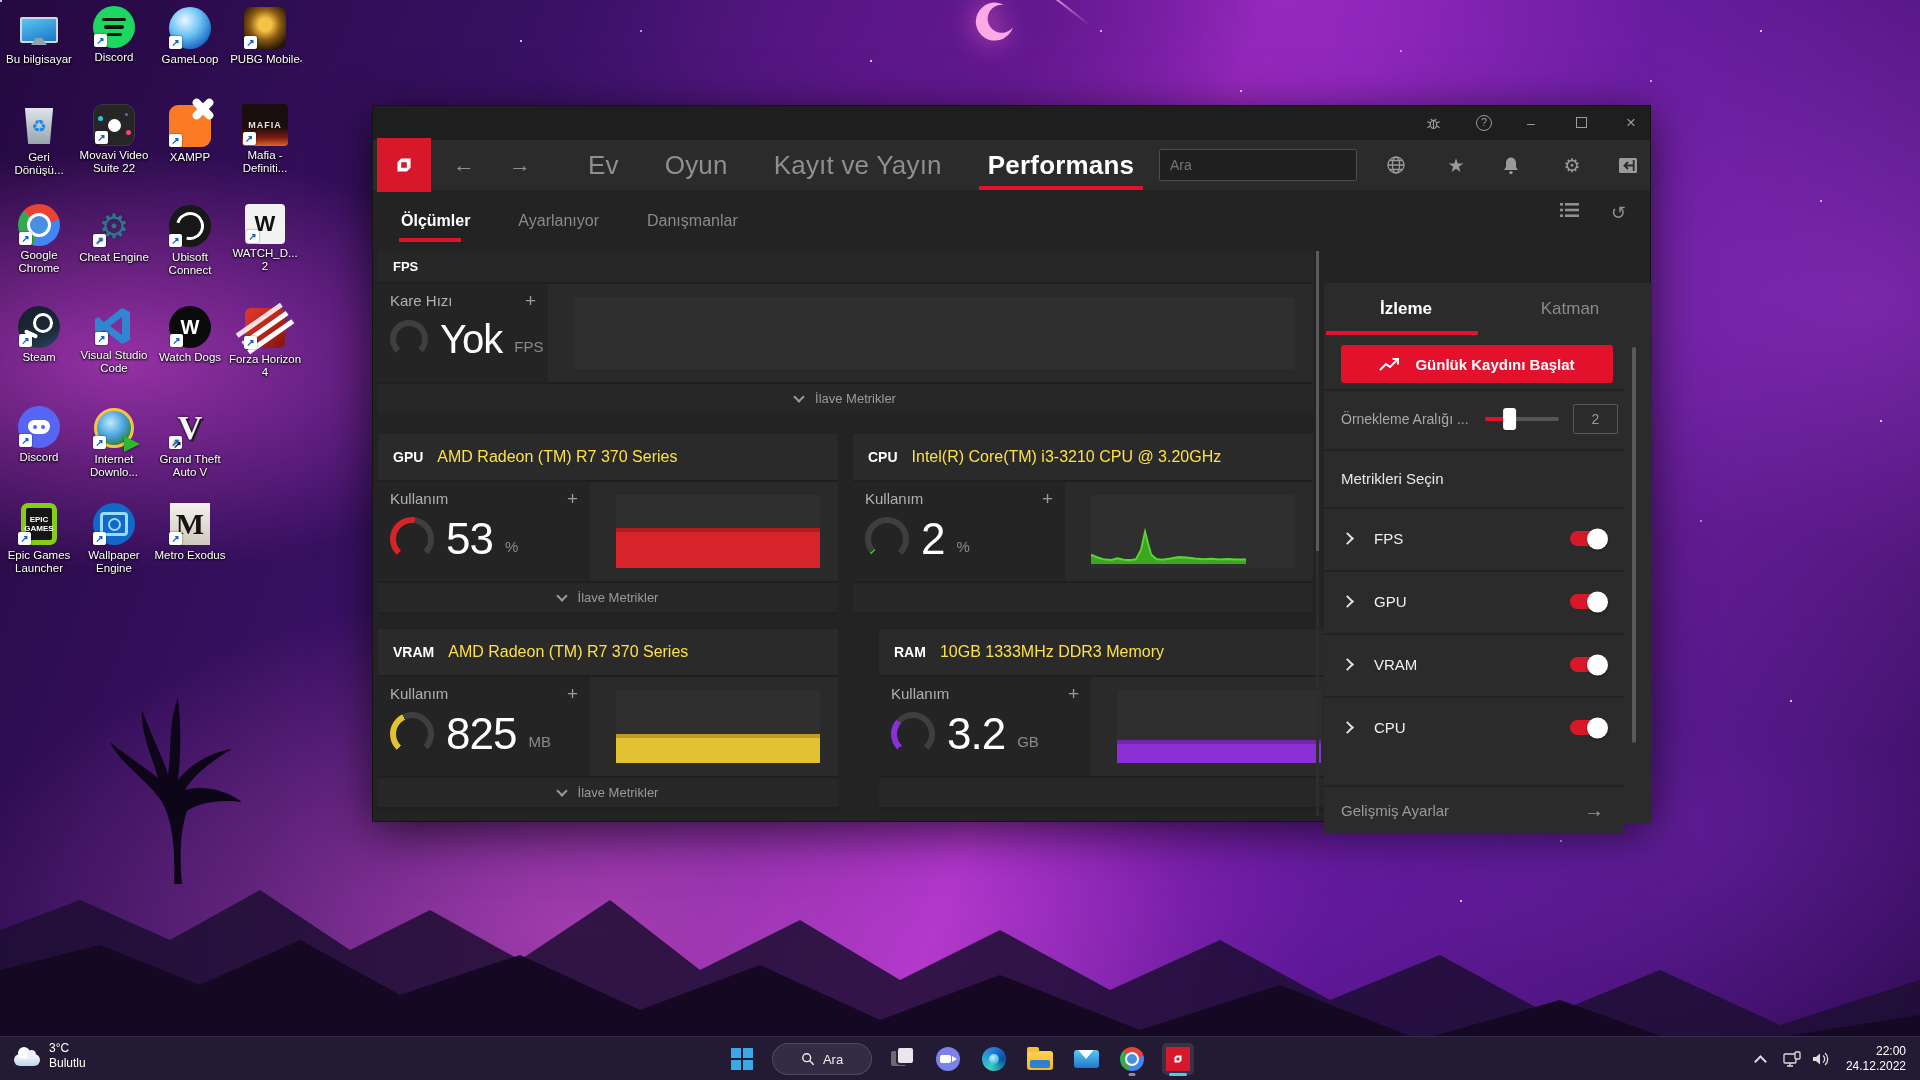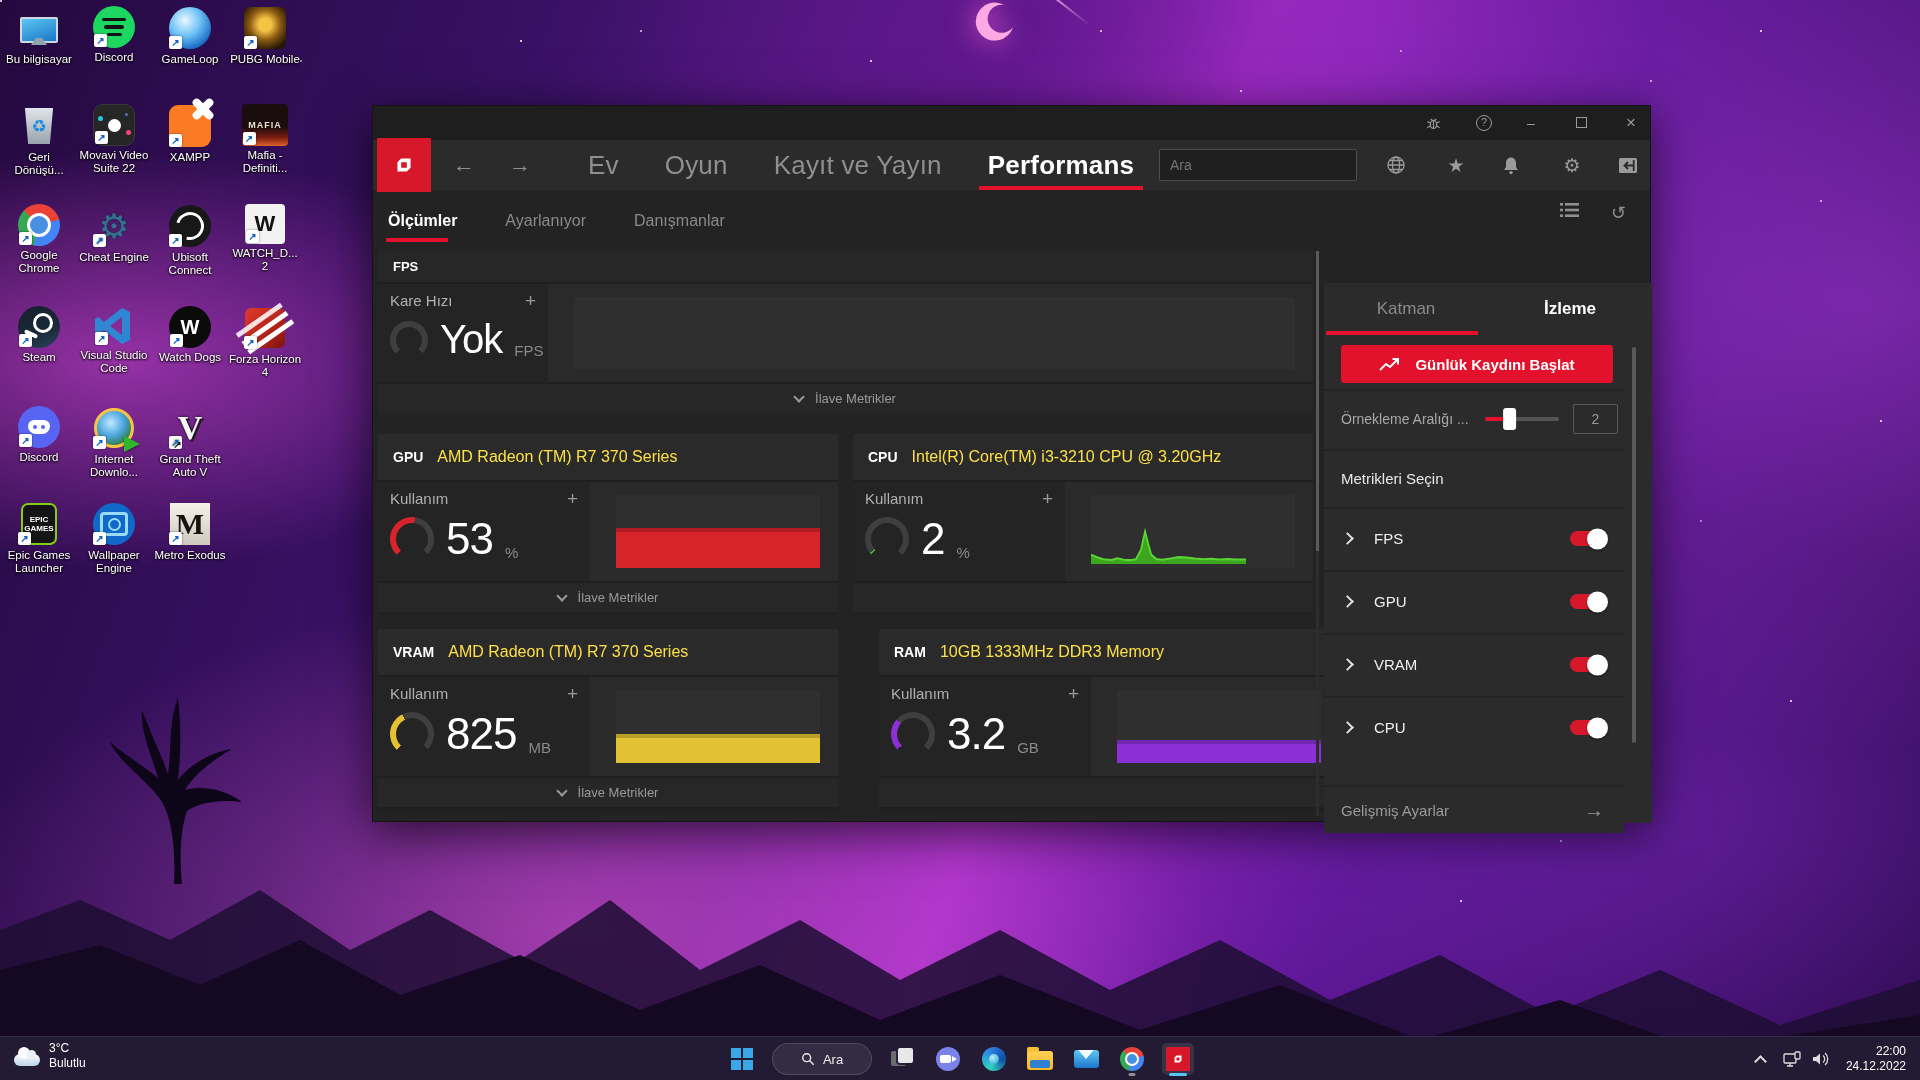--- a/index.html
+++ b/index.html
@@ -61,21 +61,21 @@
   .ic-vscode { width:40px; height:40px; }
   .ic-wdogs { width:42px; height:42px; border-radius:50%; background:#0b0b0b; color:#fff; font-weight:bold; font-size:20px; }
   .ic-forza { width:40px; height:40px; border-radius:6px; background:linear-gradient(135deg,#e03a2f,#b02318 60%,#7d150e); overflow:hidden; }
   .ic-forza::before { content:""; position:absolute; width:54px; height:5px; background:#fff; transform:rotate(-35deg); box-shadow:0 10px 0 #fff, 0 -10px 0 rgba(255,255,255,.85); }
   .ic-discord { width:42px; height:42px; border-radius:50%; background:#5865f2; }
   .ic-discord::before { content:""; width:22px; height:14px; background:#fff; border-radius:7px 7px 9px 9px; }
   .ic-discord::after { content:""; position:absolute; width:4px; height:4px; border-radius:50%; background:#5865f2; box-shadow:8px 0 0 #5865f2; left:15px; top:19px; }
   .ic-idm { width:40px; height:40px; border-radius:50%; background:radial-gradient(circle at 40% 35%,#bfe9ff,#4aa3df 45%,#2e7d32 80%); border:3px solid #f6c344; }
   .ic-idm::after { content:""; position:absolute; right:-4px; bottom:-2px; width:0; height:0; border-left:16px solid #2eb82e; border-top:8px solid transparent; border-bottom:8px solid transparent; filter:drop-shadow(0 1px 1px rgba(0,0,0,.5)); }
   .ic-gta { color:#f5f5f5; font-size:34px; font-weight:bold; font-family:"Liberation Serif",serif; text-shadow:0 0 3px #000,2px 2px 0 #222; }
-  .ic-epic { width:36px; height:42px; border-radius:7px; background:#151515; border:2px solid #84cc16; color:#fff; font-size:8px; font-weight:bold; text-align:center; line-height:9px; }
+  .ic-epic { width:36px; height:42px; border-radius:7px; background:#151515; border:5px solid #84cc16; color:#fff; font-size:8px; font-weight:bold; text-align:center; line-height:9px; }
   .ic-wpe { width:42px; height:42px; border-radius:50%; background:#1068c9; }
   .ic-wpe::before { content:""; width:22px; height:18px; border:3px solid #9adcf7; border-radius:4px; }
   .ic-wpe::after { content:""; position:absolute; width:9px; height:9px; border:2.5px solid #9adcf7; border-radius:50%; background:#1068c9; }
   .ic-metro { width:40px; height:42px; background:linear-gradient(#f4f1ea,#cfc9bd); color:#161310; font-size:30px; font-weight:bold; font-family:"Liberation Serif",serif; }
   
   .win { position:absolute; left:372px; top:105px; width:1279px; height:717px; background:#232323; box-shadow:0 10px 45px rgba(0,0,0,.65); border:1px solid #141414; color:#cfcfcf; }
   .titlebar { position:absolute; left:0; top:0; width:100%; height:34px; background:#1e1e1e; }
   .tb-icons { position:absolute; right:8px; top:0; height:34px; display:flex; align-items:center; gap:28px; color:#9a9a9a; }
   .tb-ic { width:22px; text-align:center; font-size:14px; cursor:pointer; }
   .tb-max { width:11px; height:11px; border:1.5px solid #9a9a9a; display:inline-block; }
@@ -87,34 +87,34 @@
   .nav-tab { color:#8f8f8f; font-size:26px; padding:0 23px; height:50px; display:flex; align-items:center; position:relative; cursor:pointer; letter-spacing:.2px; }
   .nav-tab.active { color:#fff; font-weight:bold; }
   .nav-tab.active::after { content:""; position:absolute; left:14px; right:14px; bottom:0; height:4px; background:#e4112d; }
   .searchbox { position:absolute; left:786px; top:9px; width:198px; height:32px; background:#1f1f1f; border:1px solid #4d4d4d; border-radius:2px; display:flex; align-items:center; }
   .searchbox input { flex:1; background:transparent; border:none; outline:none; color:#bbb; font-size:14px; padding:0 10px; font-family:"Liberation Sans",sans-serif; }
   .nav-icons { position:absolute; right:8px; top:0; height:50px; display:flex; align-items:center; gap:34px; color:#9a9a9a; }
   .nav-ic { width:24px; text-align:center; font-size:19px; cursor:pointer; }
   .subtabs { position:absolute; left:0; top:84px; width:100%; height:61px; display:flex; align-items:center; }
   .subtab { font-size:16px; color:#8a8a8a; padding:0 24px; height:61px; display:flex; align-items:center; position:relative; cursor:pointer; }
   .subtab:first-child { padding-left:15px; }
-  .subtab.active { color:#fff; font-weight:bold; }
+  .subtab.active { color:#fff; font-weight:bold;margin-left:13px; }
   .subtab.active::after { content:""; position:absolute; left:13px; bottom:9px; width:62px; height:4px; background:#e4112d; border-radius:1px; }
   .view-icons { position:absolute; right:24px; top:96px; display:flex; gap:32px; color:#8f8f8f; }
   .view-ic { font-size:18px; cursor:pointer; }
   
   .panel { position:absolute; background:#1f1f1f; }
   .p-head { height:46px; display:flex; align-items:center; padding-left:15px; background:#2a2a2a; }
   .p-title { color:#fff; font-weight:bold; font-size:14px; margin-right:14px; }
   .p-sub { color:#fde047; font-size:16px; }
   .p-body { display:flex; margin-top:2px; background:#2a2a2a;gap:8px; }
   .g-card { background:#242424; position:relative; padding:8px 12px; flex-shrink:0; }
   .g-metric { color:#b0b0b0; font-size:15px; }
   .g-plus { position:absolute; right:12px; top:6px; color:#9a9a9a; font-size:19px; cursor:pointer; }
-  .g-row { display:flex; align-items:flex-end; margin-top:10px; gap:12px; }
+  .g-row { display:flex; align-items:center; margin-top:10px; gap:12px; }
   .gauge { width:44px; height:44px; border-radius:50%; position:relative; flex-shrink:0;
     background:conic-gradient(from 225deg, var(--c,#3f3f3f) 0deg var(--a,0deg), #3f3f3f var(--a,0deg) 270deg, transparent 270deg 360deg); }
   .gauge::after { content:""; position:absolute; inset:6px; border-radius:50%; background:#242424; }
   .g-val { color:#fff; font-size:44px; font-weight:300; letter-spacing:-1px; line-height:1; }
   .g-unit { color:#8a8a8a; font-size:15px; margin-top:14px; }
   .graph { flex:1; background:#2a2a2a; padding:13px 18px; }
   .plot { width:100%; height:100%; background:#2f2f2f; position:relative; overflow:hidden; }
   .bar { position:absolute; left:0; bottom:0; width:100%; height:var(--h,50%); background:var(--c,#d7232a); }
   .bar::before { content:""; position:absolute; left:0; top:0; width:100%; height:4px; background:rgba(0,0,0,.18); }
   .p-foot { height:29px; margin-top:2px; background:#272727; display:flex; align-items:center; justify-content:center; gap:12px; color:#9a9a9a; font-size:13px; cursor:pointer; }
@@ -588,22 +588,22 @@
     </div>
     <div class="p-foot"></div>
   </div>
 
   <div class="main-scroll">
       <div class="thumb"></div>
     </div>
 
   <div class="sidebar">
     <div class="sb-tabs">
+      <div class="sb-tab active">İzleme</div>
       <div class="sb-tab">Katman</div>
-      <div class="sb-tab active">İzleme</div>
       <div class="sb-underline"></div>
     </div>
     <div class="sb-btn">
       <svg width="22" height="15" viewBox="0 0 22 15">
           <path d="M1 13 L7 7 L11 10 L19 2 M13.5 2 H19 V7.5" stroke="#fff" stroke-width="2" fill="none"></path>
         </svg>
       <span>Günlük Kaydını Başlat</span>
     </div>
     <div class="sb-row sampling">
       <div class="sampling-label">Örnekleme Aralığı ...</div>

